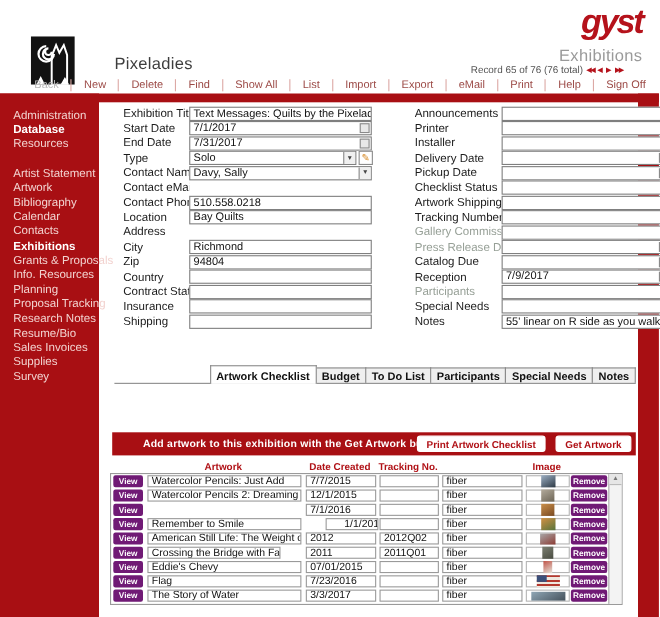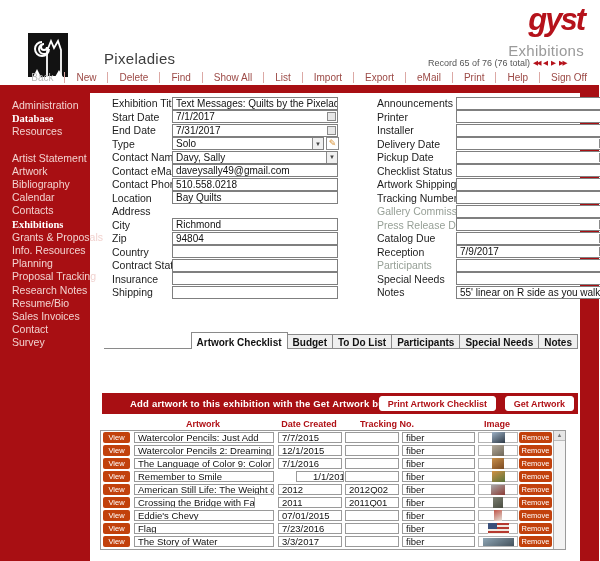--- a/index.html
+++ b/index.html
@@ -18,21 +18,21 @@
   #toolbar { top:70px; right:2px; display:flex; height:14px; align-items:center; }
   .tb-item { border-left:1px solid #dca9a5; padding:0 11px; font-size:10px; color:#9c4a46; white-space:nowrap; cursor:pointer; }
   .tb-item.disabled { color:#b9b9b9;padding-left:44px; }
 
   
   #red-top   { left:0; top:85px; width:599px; height:8px;  background:#a80f13; }
   #sidebar   { left:0; top:85px; width:90px; height:476px; background:#a80f13; padding:14px 0 0 12px; }
   #red-right { left:580px; top:85px; width:19px; height:476px; background:#a80f13; }
   .sb-group { margin-bottom:13px; }
   .sb-item { font-size:10.5px; line-height:13.2px; color:#f2d2cf; cursor:pointer; white-space:nowrap; }
-  .sb-item.active { color:#ffffff; font-weight:bold;font-family:Liberation Serif, serif; }
+  .sb-item.active { color:#ffffff; font-weight:bold; }
 
   
   #form-left  { left:112px; top:97px; }
   #form-right { left:345px; top:97px;margin-left:32px; }
   .form-row { display:flex; align-items:center; height:12px; margin-bottom:1.5px; }
   .flabel { font-size:10.5px; color:#1c1c1c; white-space:nowrap; overflow:hidden; }
   #form-left  .flabel { width:60px; }
   #form-right .flabel { width:79px; }
   .flabel.muted { color:#97a097; }
   .fld { display:flex; align-items:center; height:13px; background:#fff; border:1px solid #7f7f7f; overflow:hidden; }
@@ -64,21 +64,21 @@
              border:1px solid #fff; border-radius:3px; display:flex; align-items:center; justify-content:center;
              padding:0 8px; cursor:pointer; white-space:nowrap; }
   #print-checklist-btn { right:82px; }
   #get-artwork-btn { right:4px; }
 
   
   #table-header { left:0; top:419px; width:600px; height:10px; }
   .th { position:absolute; font-size:9px; font-weight:bold; color:#b01116; text-align:center; }
   #portal { left:100px; top:430px; width:466px; height:120px; border:1px solid #9a9a9a; background:#fff; }
   .prow { position:relative; height:13px; }
-  .pbtn { position:absolute; top:1px; height:11px; background:#c2410c; color:#fff; font-size:7.5px; font-weight:normal;
+  .pbtn { position:absolute; top:1px; height:11px; background:#701a75; color:#fff; font-size:7.5px; font-weight:bold;
           border-radius:2px; display:flex; align-items:center; justify-content:center; cursor:pointer; }
   .pcell { position:absolute; top:1px; height:11px; border:1px solid #9a9a9a; background:#fff; font-size:9.5px;
            color:#111; padding:0 3px; white-space:nowrap; overflow:hidden; line-height:9px; }
   .pimg { position:absolute; top:1px; height:11px; border:1px solid #b5b5b5; background:#fff; display:flex;
           align-items:center; justify-content:center; }
   .thumb { display:block; }
   .thumb.flag { position:relative; background:repeating-linear-gradient(180deg,#b5392f 0 2px,#efe8df 2px 4px); }
   .thumb.flag::after { content:''; position:absolute; left:0; top:0; width:9px; height:6px; background:#3a4f7a; }
   #pscroll { position:absolute; right:0; top:0; width:12px; height:100%; border-left:1px solid #aaa; background:#f3f3f3; }
   #pscroll .up { height:10px; border-bottom:1px solid #bbb; background:#e6e6e6; font-size:6px; color:#777;
@@ -137,21 +137,21 @@
         <div class="sb-item">Calendar</div>
         <div class="sb-item">Contacts</div>
         <div class="sb-item active">Exhibitions</div>
         <div class="sb-item">Grants &amp; Proposals</div>
         <div class="sb-item">Info. Resources</div>
         <div class="sb-item">Planning</div>
         <div class="sb-item">Proposal Tracking</div>
         <div class="sb-item">Research Notes</div>
         <div class="sb-item">Resume/Bio</div>
         <div class="sb-item">Sales Invoices</div>
-        <div class="sb-item">Contact</div>
+        <div class="sb-item">Supplies</div>
         <div class="sb-item">Survey</div>
       </div>
     </div>
 
   <div id="form-left" class="abs">
       <div class="form-row">
         <span class="flabel">Exhibition Title</span>
         <div class="fld text">
           <span class="fval">Text Messages: Quilts by the Pixeladies</span>
         </div>
@@ -180,23 +180,20 @@
       </div>
       <div class="form-row">
         <span class="flabel">Contact Name</span>
         <div class="fld dropdown">
           <span class="fval">Davy, Sally</span>
           <span class="drop">▼</span>
         </div>
       </div>
       <div class="form-row">
         <span class="flabel">Contact eMail</span>
-        <div class="fld text">
-          <span class="fval">daveysally49@gmail.com</span>
-        </div>
       </div>
       <div class="form-row">
         <span class="flabel">Contact Phone</span>
         <div class="fld text">
           <span class="fval">510.558.0218</span>
         </div>
       </div>
       <div class="form-row">
         <span class="flabel">Location</span>
         <div class="fld text">
@@ -365,21 +362,21 @@
 
   <div id="action-bar" class="abs">
     <span id="action-hint">Add artwork to this exhibition with the Get Artwork button -&gt;</span>
     <div id="print-checklist-btn" class="bar-btn">Print Artwork Checklist</div>
     <div id="get-artwork-btn" class="bar-btn">Get Artwork</div>
   </div>
 
   <div id="table-header" class="abs">
       <span class="th" style="left: 133px; width: 140px;">Artwork</span>
       <span class="th" style="left: 277px; width: 64px;">Date Created</span>
-      <span class="th" style="left: 360px; width: 54px;">Tracking No.</span>
+      <span class="th" style="left: 344px; width: 54px;">Tracking No.</span>
       <span class="th" style="left: 401px; width: 73px; margin-top: 12px;">Medium</span>
       <span class="th" style="left: 477px; width: 40px;">Image</span>
     </div>
   <div id="portal" class="abs">
     <div id="prows">
         <div class="prow">
           <div class="pbtn" style="left: 2px; width: 27px;">View</div>
           <div class="pcell" style="left: 33px; width: 140px;">Watercolor Pencils: Just Add</div>
           <div class="pcell" style="left: 177px; width: 64px;">7/7/2015</div>
           <div class="pcell" style="left: 244px; width: 54px;"></div>
@@ -395,21 +392,20 @@
           <div class="pcell" style="left: 177px; width: 64px;">12/1/2015</div>
           <div class="pcell" style="left: 244px; width: 54px;"></div>
           <div class="pcell" style="left: 301px; width: 73px;">fiber</div>
           <div class="pimg" style="left: 377px; width: 40px;">
             <span class="thumb" style="width: 12px; height: 11px; background: linear-gradient(150deg, rgb(179, 170, 155), rgb(110, 102, 87));"></span>
           </div>
           <div class="pbtn" style="left: 418px; width: 33px;">Remove</div>
         </div>
         <div class="prow">
           <div class="pbtn" style="left: 2px; width: 27px;">View</div>
-          <div class="pcell" style="left: 33px; width: 140px;">The Language of Color 9: Color</div>
           <div class="pcell" style="left: 177px; width: 64px;">7/1/2016</div>
           <div class="pcell" style="left: 244px; width: 54px;"></div>
           <div class="pcell" style="left: 301px; width: 73px;">fiber</div>
           <div class="pimg" style="left: 377px; width: 40px;">
             <span class="thumb" style="width: 12px; height: 11px; background: linear-gradient(150deg, rgb(201, 143, 74), rgb(122, 74, 34));"></span>
           </div>
           <div class="pbtn" style="left: 418px; width: 33px;">Remove</div>
         </div>
         <div class="prow">
           <div class="pbtn" style="left: 2px; width: 27px;">View</div>

